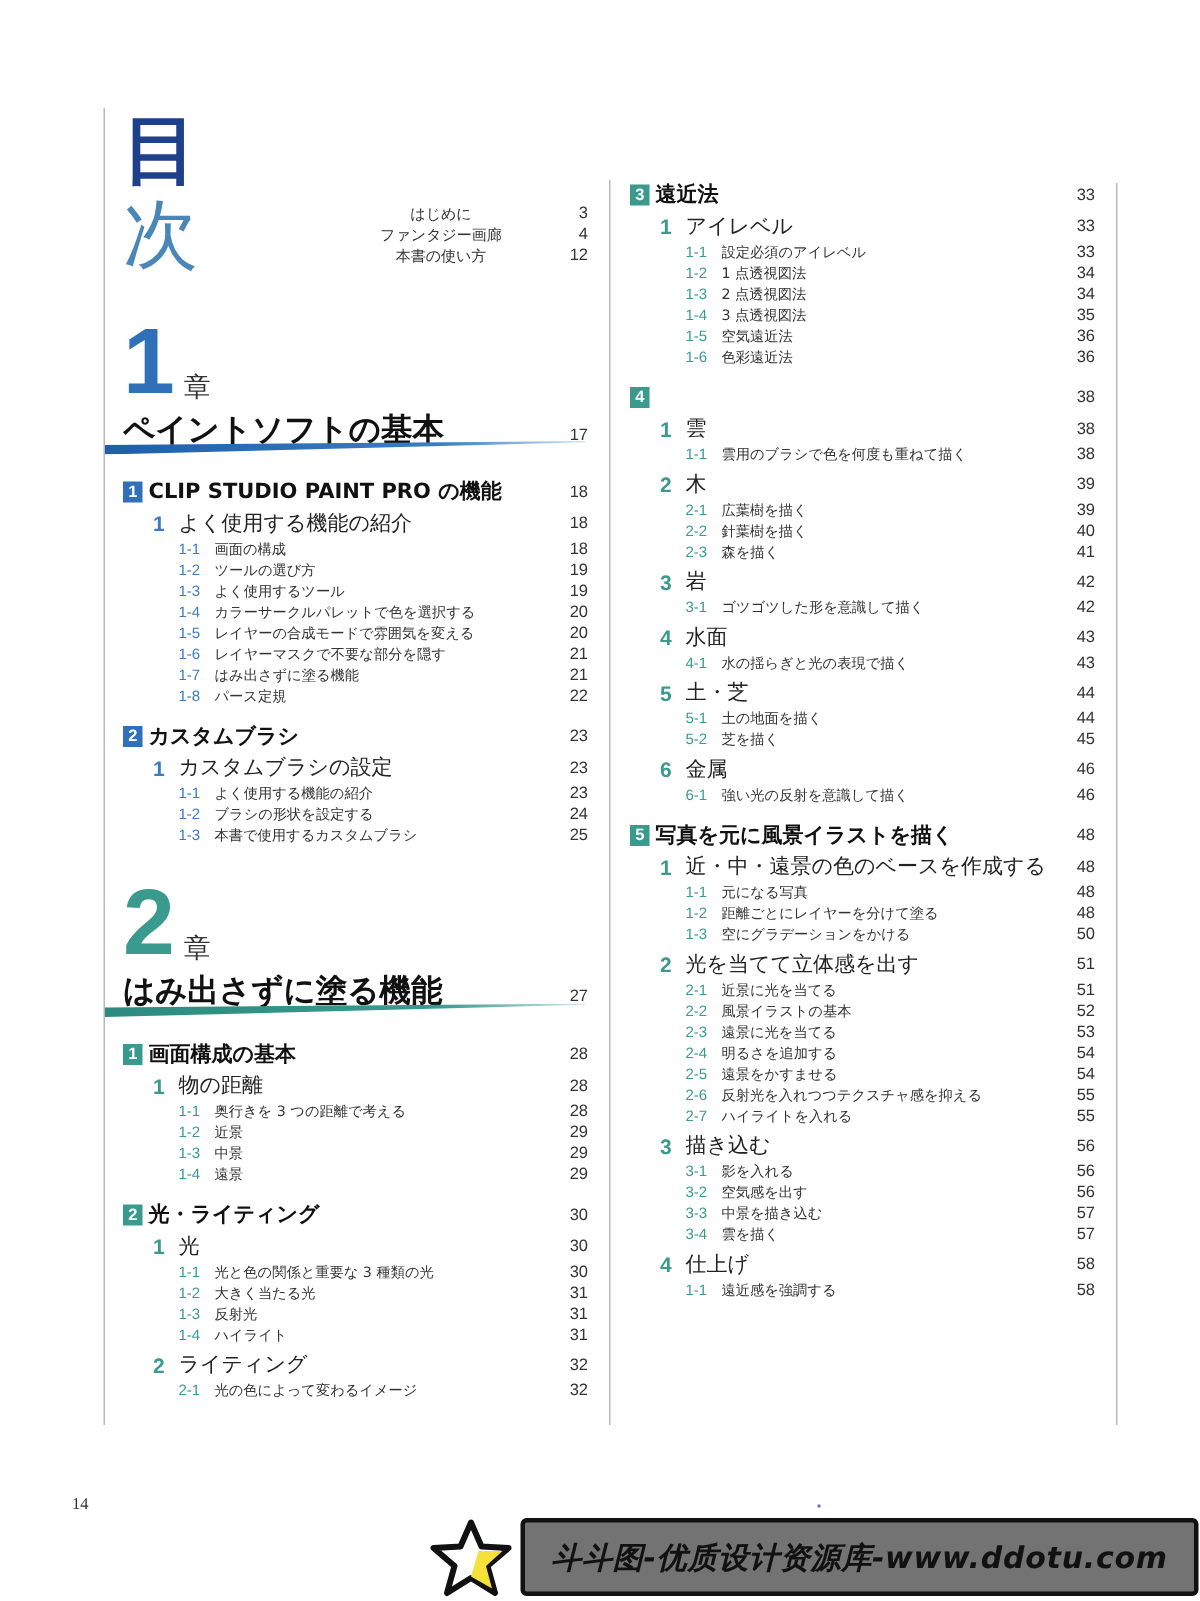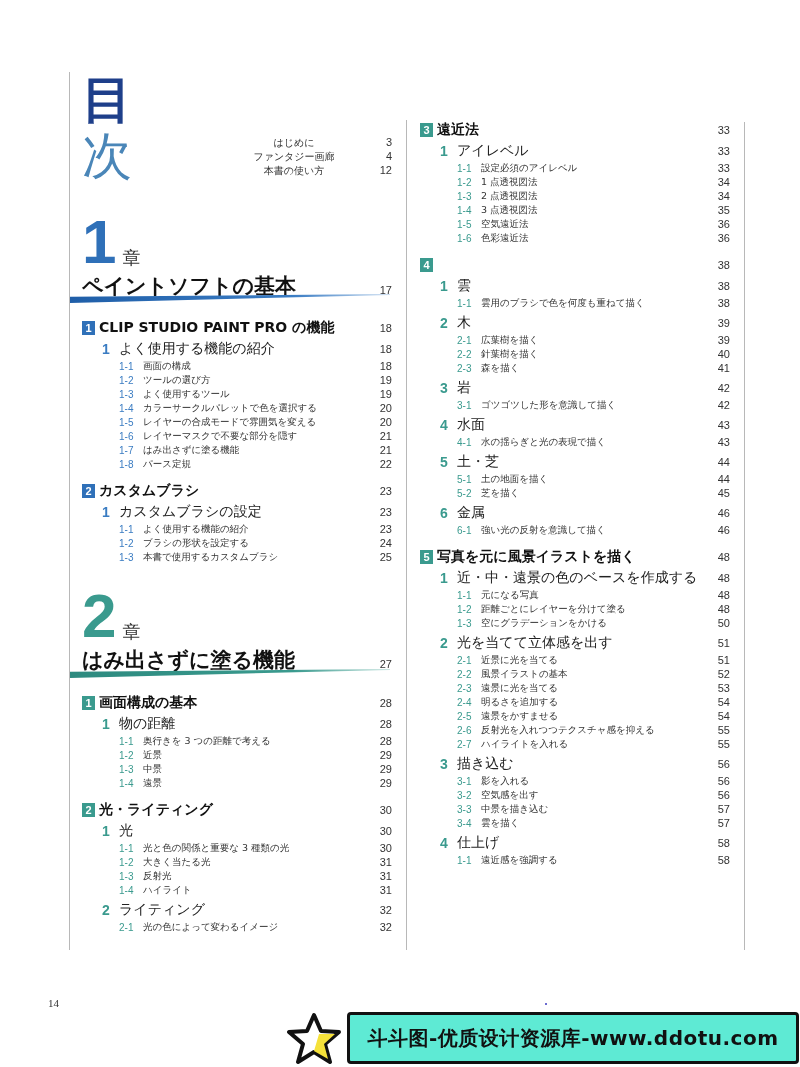--- a/index.html
+++ b/index.html
@@ -47,21 +47,21 @@
   .teal .badge { background: #3a9a8e; }
   .teal .snum, .teal .inum { color: #3a9a8e; }
 
   .pageno { position: absolute; left: 48px; top: 969px; font-size: 11px; font-family: Liberation Serif, serif; color: #333; margin-top: 28px; }
 
   .dot { position: absolute; left: 545px; top: 1003px; width: 2px; height: 2px; background: #6b6bd0; }
 
   
   .wm { position: absolute; left: 285px; top: 1010px; width: 515px; height: 57px; }
   .wm .star { position: absolute; left: 0; top: 2px; width: 58px; height: 54px; }
-  .wm .banner { position: absolute; left: 62px; top: 2px; width: 452px; height: 52px; background: #5eead4; border: 3px solid #111; border-radius: 4px; display: flex; align-items: center; justify-content: center; font-family: "DejaVu Sans", sans-serif; font-weight: bold; font-size: 20px; color: #111; letter-spacing: 0.5px; }
+  .wm .banner { position: absolute; left: 62px; top: 2px; width: 452px; height: 52px; background: #737373; border: 3px solid #111; border-radius: 4px; display: flex; align-items: center; justify-content: center; font-family: "DejaVu Sans", sans-serif; font-weight: bold; font-size: 20px; color: #111; letter-spacing: 0.5px; font-style: italic; }
 </style>
 </head>
 <body>
 
 <div class="vline" style="left:69px; top:72px; height:878px;"></div>
 <div class="vline" style="left:406px; top:120px; height:830px;"></div>
 <div class="vline" style="left:744px; top:122px; height:828px;"></div>
 
 <div class="toc-title">
   <span class="c1">目</span>

